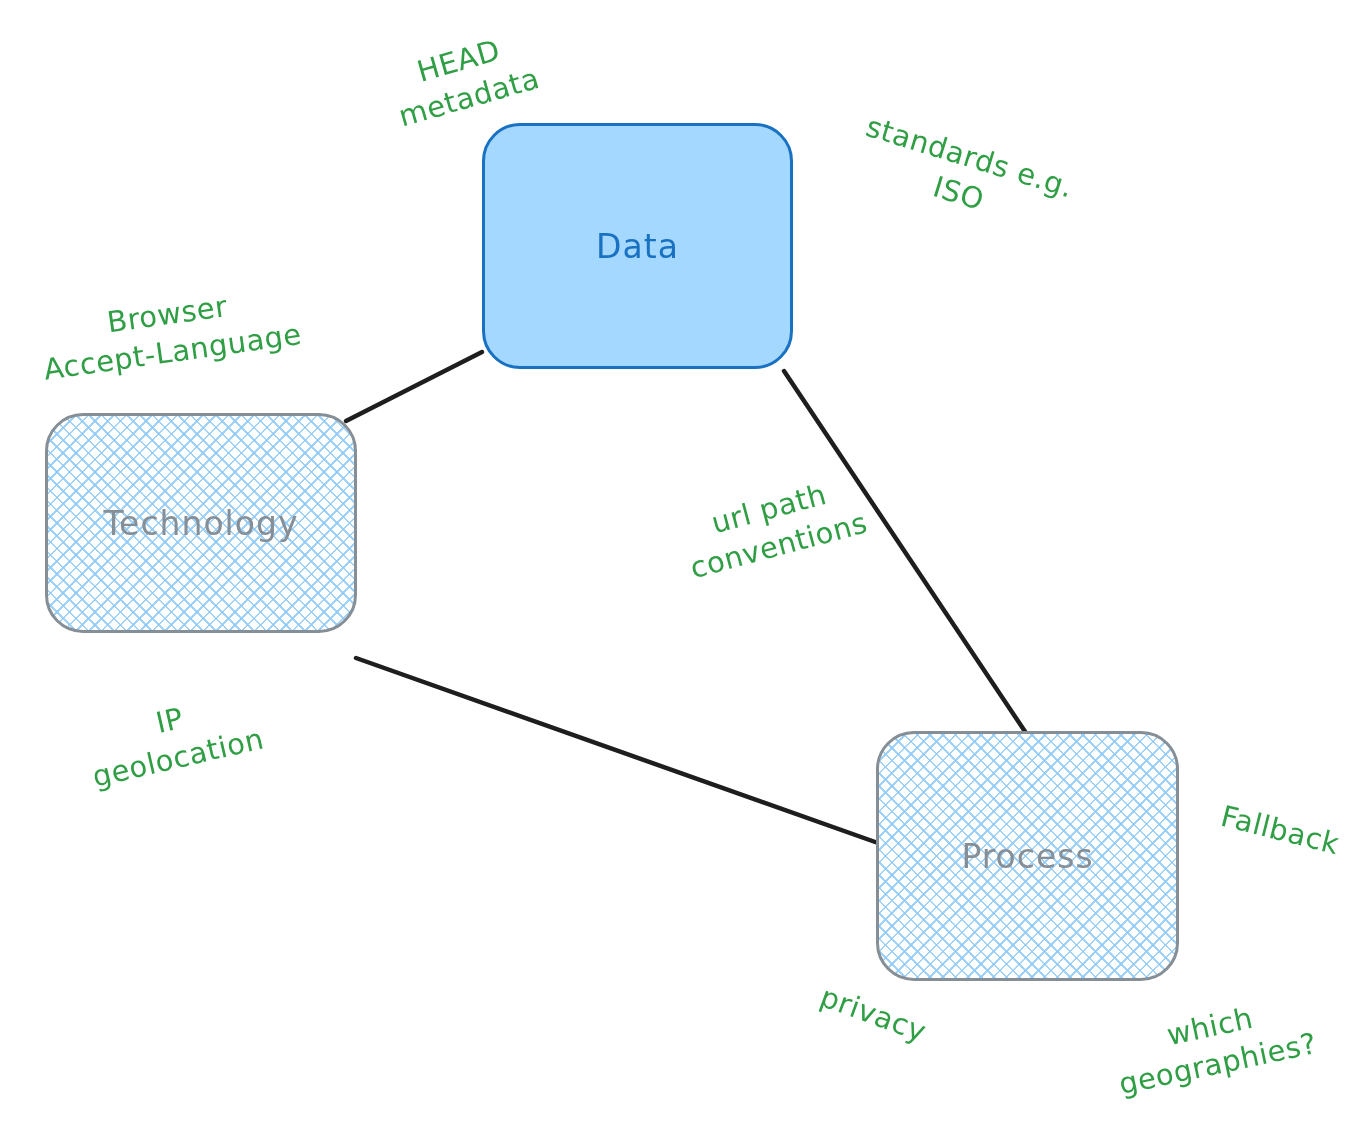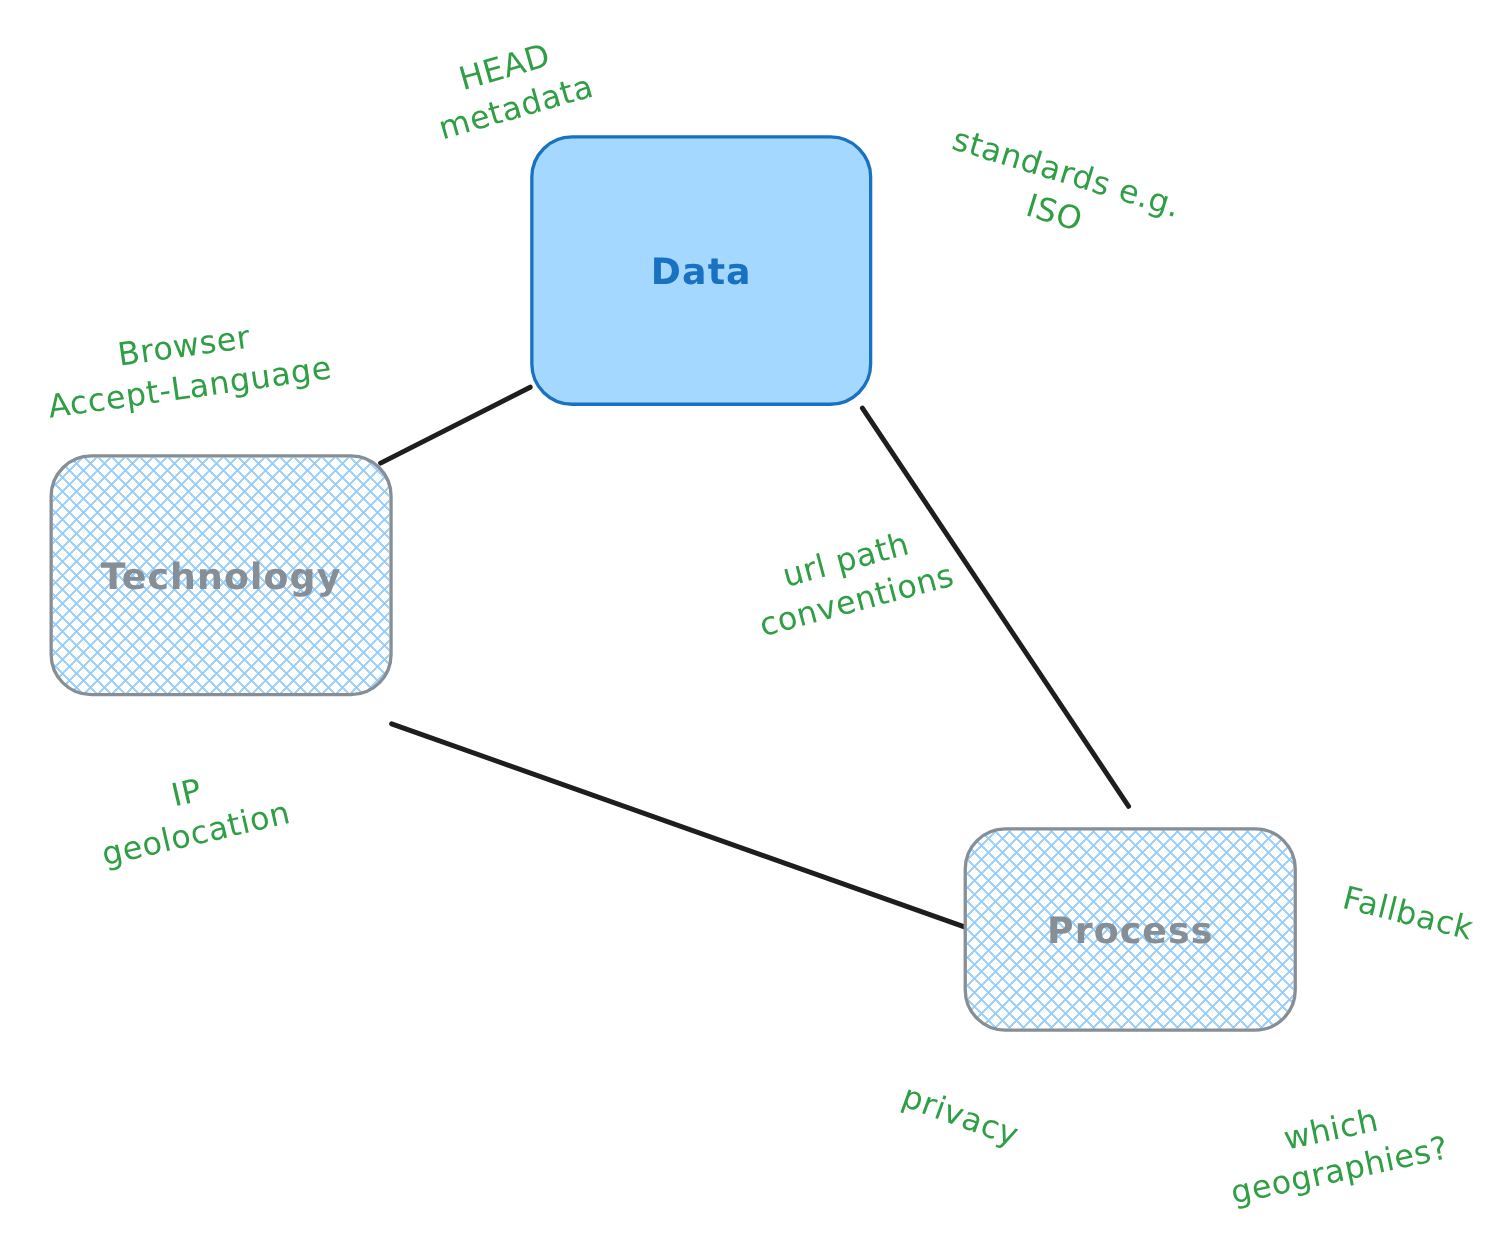--- a/index.html
+++ b/index.html
@@ -28,21 +28,20 @@
     stroke-linecap: round;
     pointer-events: stroke;
   }
   .node {
     position: absolute;
     box-sizing: border-box;
     border-radius: 38px;
     display: flex;
     align-items: center;
     justify-content: center;
-    font-weight: bold;
   }
   .node-label {
     font-size: 33px;
     letter-spacing: 1px;
     user-select: none;
   }
   .node-data {
     left: 482px; top: 123px;
     width: 311px; height: 246px;
     background: #a5d8ff;
@@ -55,22 +54,22 @@
       repeating-linear-gradient(45deg,  rgba(144,202,249,0.85) 0 1.8px, transparent 1.8px 9px),
       repeating-linear-gradient(135deg, rgba(144,202,249,0.85) 0 1.8px, transparent 1.8px 9px);
     border: 3.5px solid #868e96;
   }
   .node-hatch .node-label { color: #868e96; }
   .node-technology {
     left: 45px; top: 413px;
     width: 312px; height: 220px;
   }
   .node-process {
-    left: 876px; top: 752px;
-    width: 303px; height: 186px;
+    left: 876px; top: 731px;
+    width: 303px; height: 250px;
   }
   .annotation {
     position: absolute;
     color: #2f9e44;
     font-size: 29px;
     line-height: 1.3;
     letter-spacing: 0.5px;
     text-align: center;
     white-space: pre-line;
     user-select: none;

